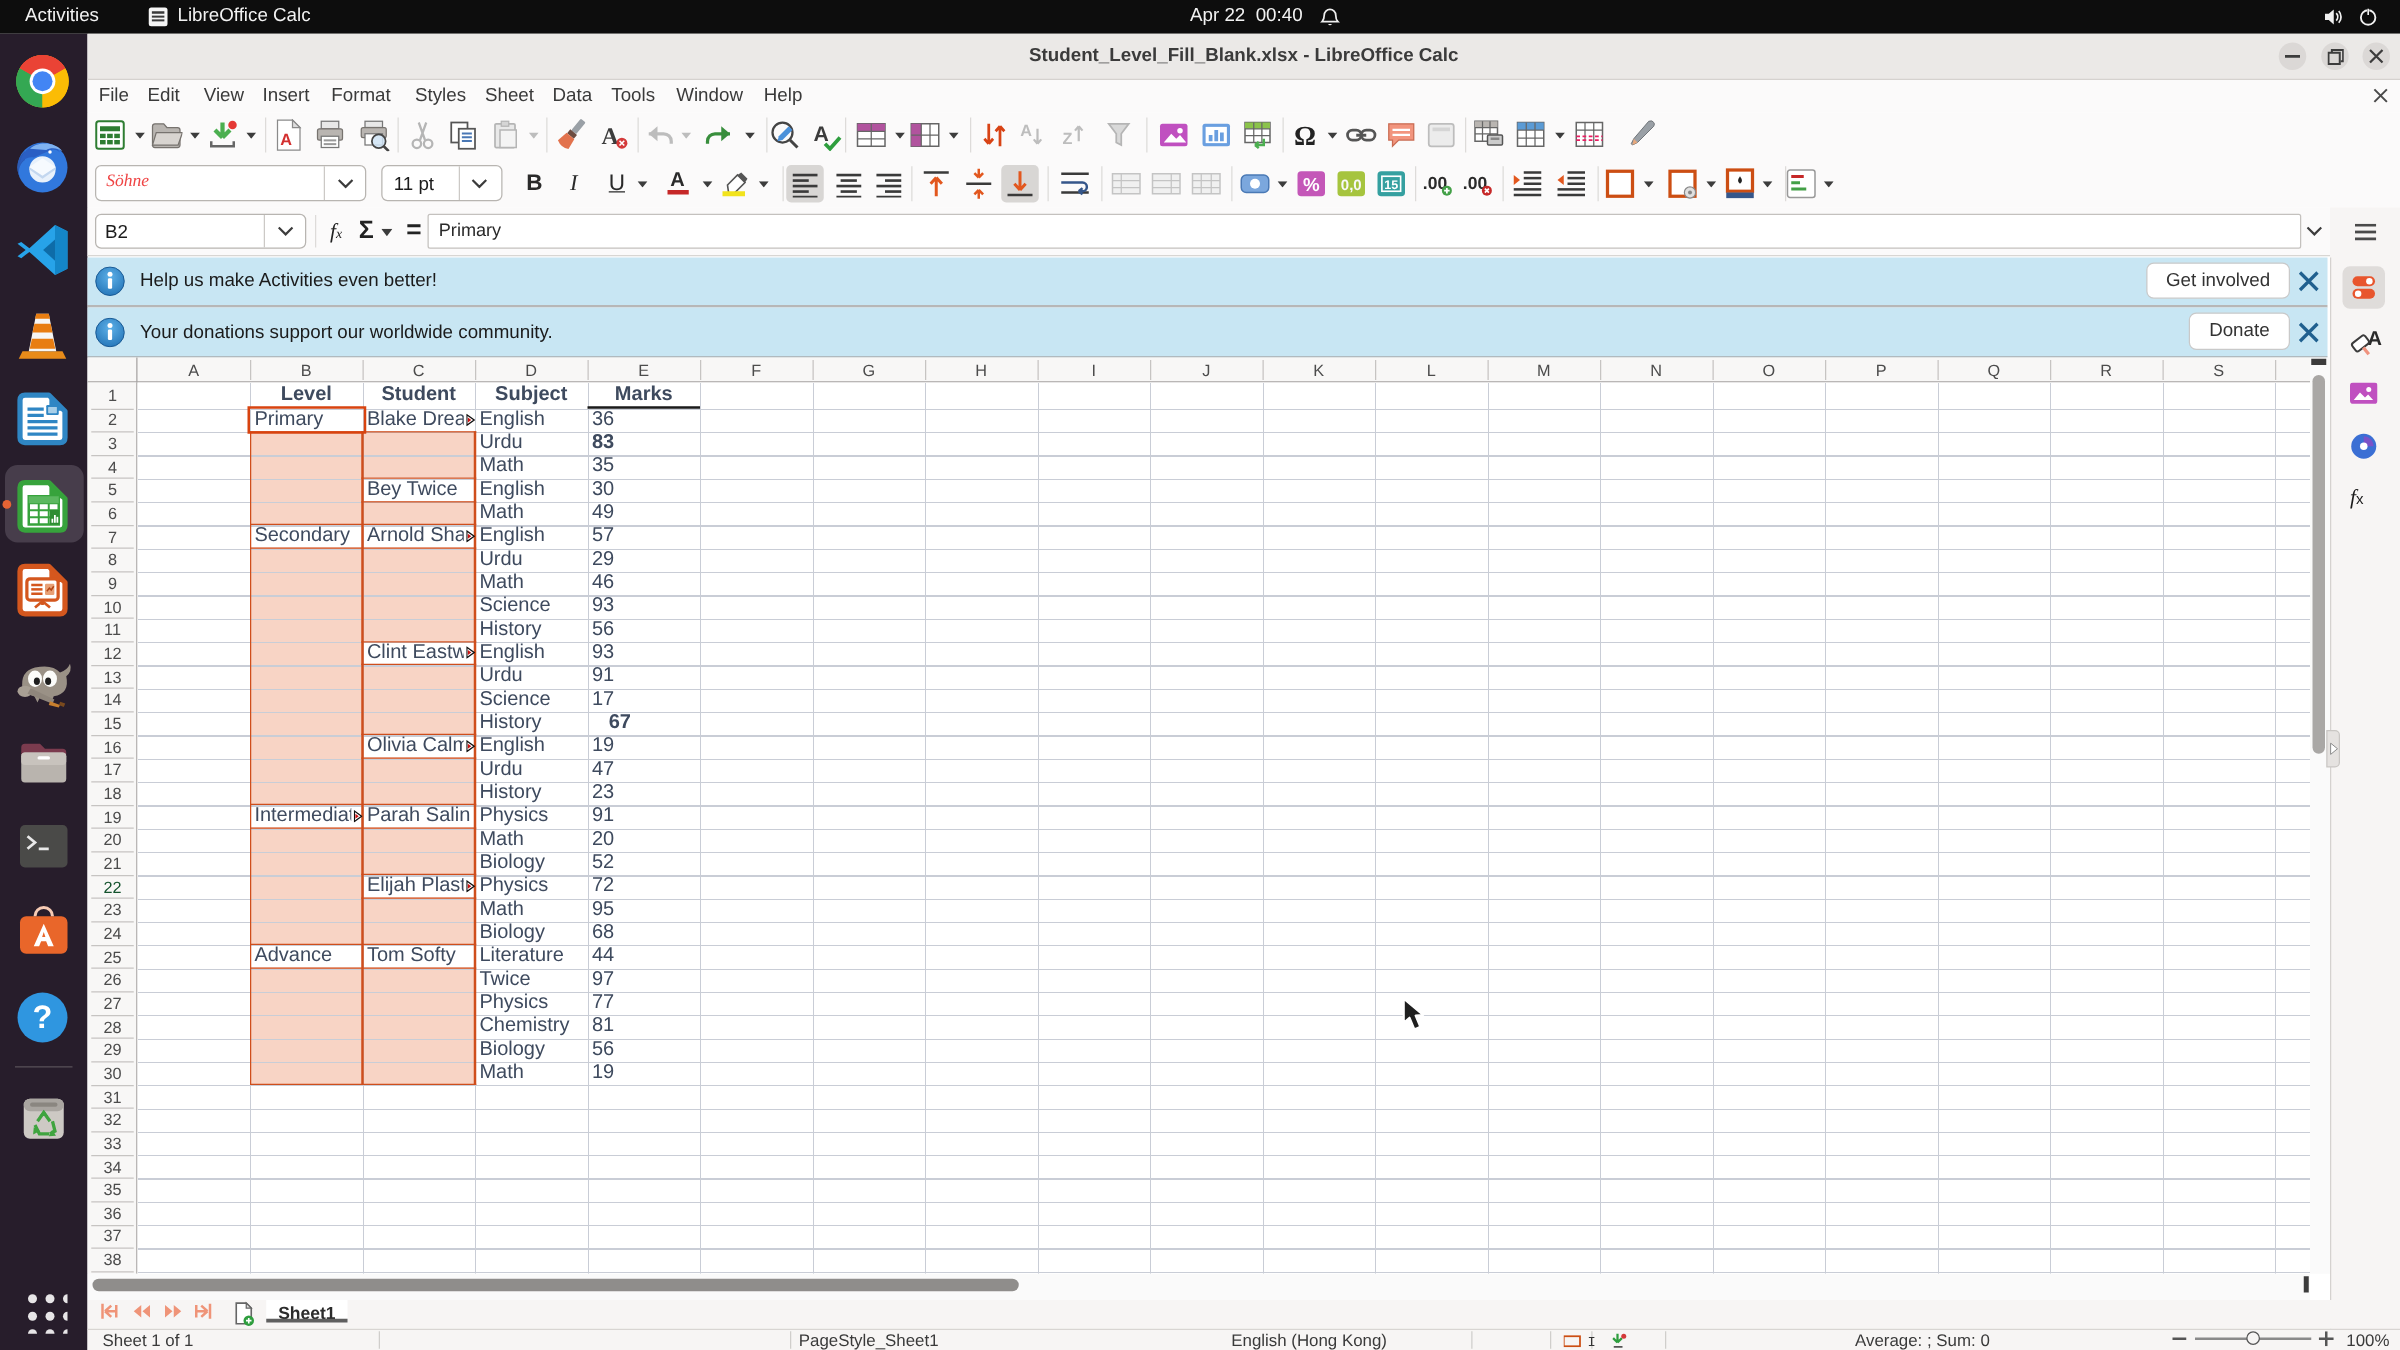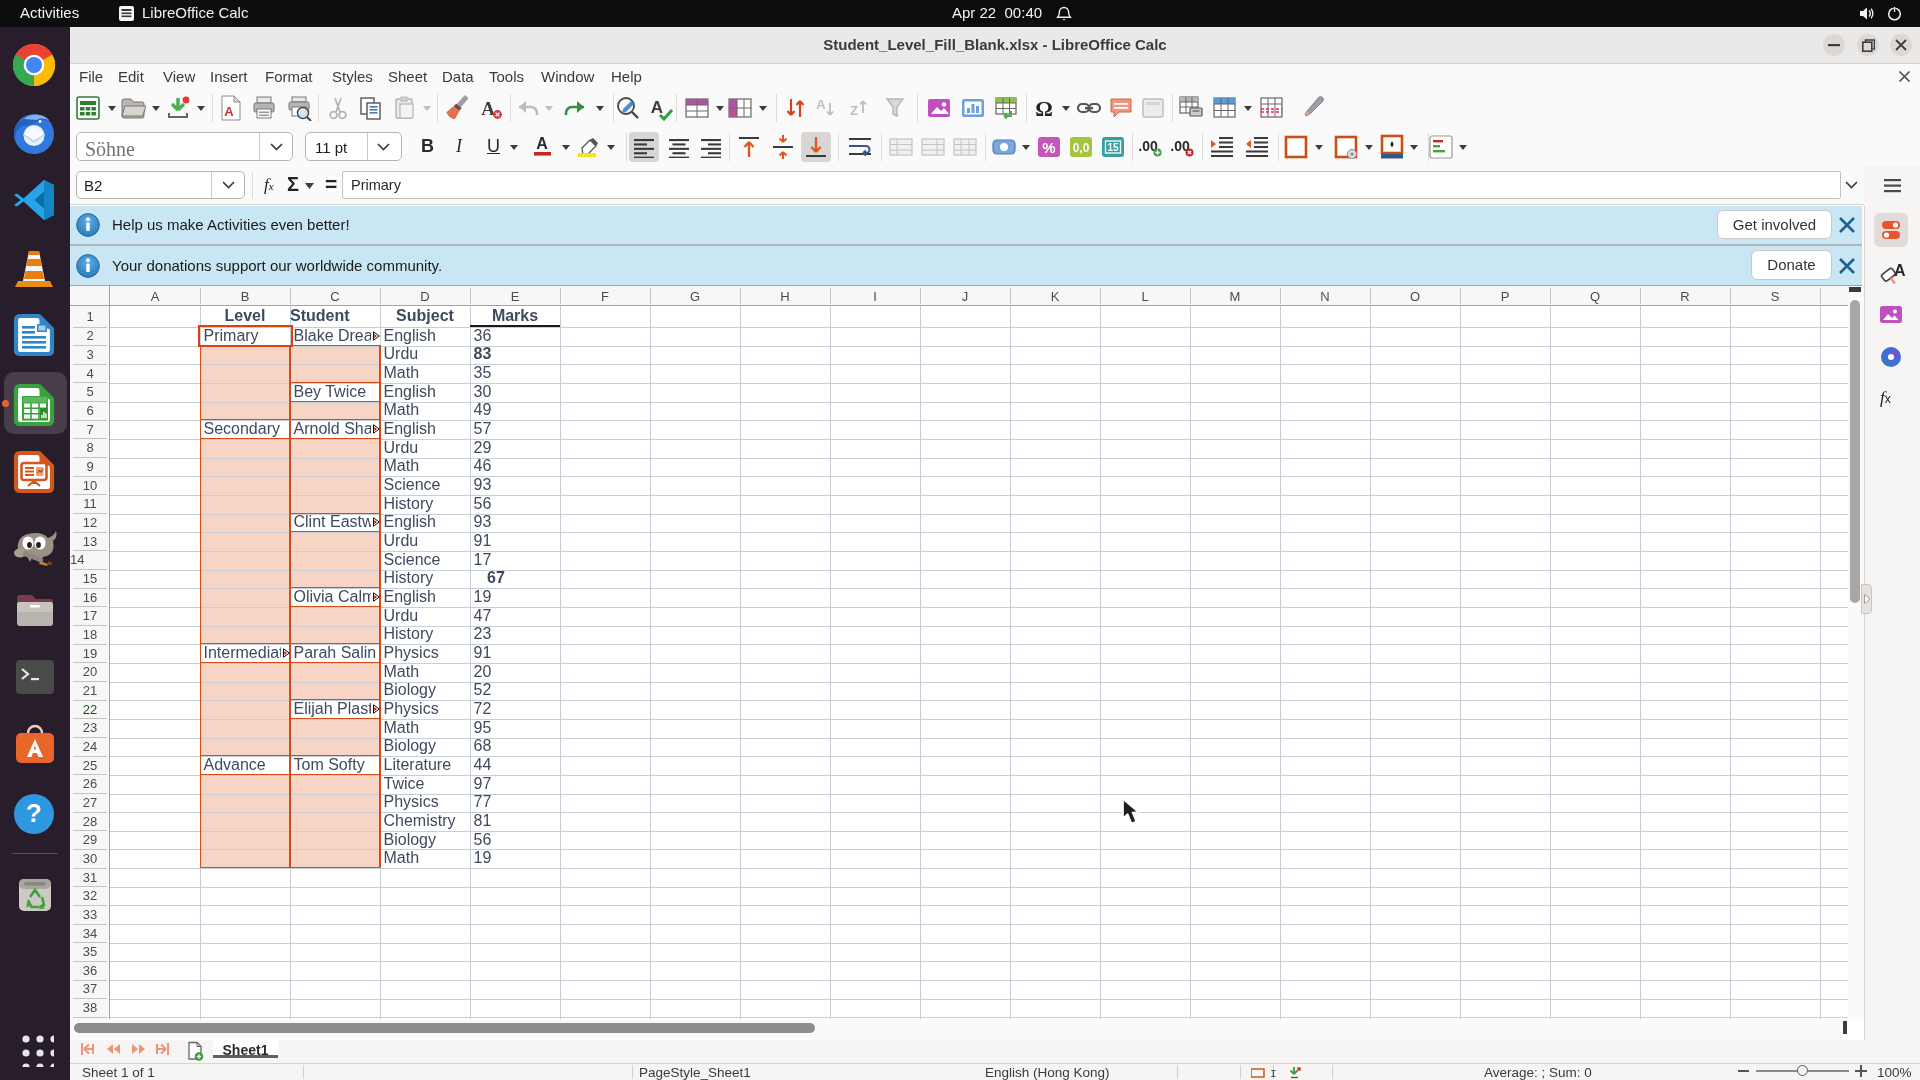--- a/index.html
+++ b/index.html
@@ -405,21 +405,21 @@
     <path d="M2 14 h21 M2 17 h21" stroke="#e91e63" stroke-width="1.4" stroke-dasharray="3 2"></path>
   </svg>
 <svg class="a" style="left:1300px;top:95px;" width="26" height="26" viewBox="0 0 26 26">
     <g transform="rotate(0 13 13)">
       <path d="M19 2 q3-1 4 1 q1 1 0 3 L10 19 6 21 5 20 7 16 Z" fill="#9aa0a6" stroke="#70757a" stroke-width="0.8"></path>
       <path d="M7 16 l3 3 -4 2 Z" fill="#e8a87c"></path>
     </g>
   </svg>
 <div class="a" style="left:76px;top:132px;width:217px;height:29px;background:#fff;border:1px solid #b8b5b1;border-radius:5px"></div>
 <div class="a" style="left:259px;top:133px;width:1px;height:27px;background:#ccc9c6"></div>
-<div class="a" style="left:85px;top:138px;font-size:20px;color:#737373;font-family:'Liberation Serif',serif">Söhne</div>
+<div class="a" style="left:85px;top:138px;font-size:14px;font-style:italic;color:#ef4444;font-family:'Liberation Serif',serif">Söhne</div>
 <svg class="a" style="left:270px;top:143px;" width="13" height="8" viewBox="0 0 13 8">
     <path d="M1 1 l5.5 5.5 L12 1" fill="none" stroke="#3c3c3c" stroke-width="1.7"></path>
   </svg>
 <div class="a" style="left:305px;top:132px;width:97px;height:29px;background:#fff;border:1px solid #b8b5b1;border-radius:5px"></div>
 <div class="a" style="left:367px;top:133px;width:1px;height:27px;background:#ccc9c6"></div>
 <div class="a" style="left:315px;top:139px;font-size:15px;color:#1c1c1c">11 pt</div>
 <svg class="a" style="left:377px;top:143px;" width="13" height="8" viewBox="0 0 13 8">
     <path d="M1 1 l5.5 5.5 L12 1" fill="none" stroke="#3c3c3c" stroke-width="1.7"></path>
   </svg>
 <div class="a" style="left:421px;top:136px;font-size:18px;font-weight:bold;color:#2a2a2a">B</div>
@@ -702,21 +702,21 @@
 <div class="a" style="left:70px;top:458.9px;width:40px;text-align:center;font-size:13px;color:#4c4c4c">9</div>
 <div class="a" style="left:73px;top:475.78px;width:34px;height:1px;background:#c6c4c2"></div>
 <div class="a" style="left:70px;top:477.6px;width:40px;text-align:center;font-size:13px;color:#4c4c4c">10</div>
 <div class="a" style="left:73px;top:494.44px;width:34px;height:1px;background:#c6c4c2"></div>
 <div class="a" style="left:70px;top:496.3px;width:40px;text-align:center;font-size:13px;color:#4c4c4c">11</div>
 <div class="a" style="left:73px;top:513.10px;width:34px;height:1px;background:#c6c4c2"></div>
 <div class="a" style="left:70px;top:514.9px;width:40px;text-align:center;font-size:13px;color:#4c4c4c">12</div>
 <div class="a" style="left:73px;top:531.76px;width:34px;height:1px;background:#c6c4c2"></div>
 <div class="a" style="left:70px;top:533.6px;width:40px;text-align:center;font-size:13px;color:#4c4c4c">13</div>
 <div class="a" style="left:73px;top:550.42px;width:34px;height:1px;background:#c6c4c2"></div>
-<div class="a" style="left:70px;top:552.2px;width:40px;text-align:left;font-size:13px;color:#4c4c4c">14</div>
+<div class="a" style="left:70px;top:552.2px;width:40px;text-align:center;font-size:13px;color:#4c4c4c">14</div>
 <div class="a" style="left:73px;top:569.08px;width:34px;height:1px;background:#c6c4c2"></div>
 <div class="a" style="left:70px;top:570.9px;width:40px;text-align:center;font-size:13px;color:#4c4c4c">15</div>
 <div class="a" style="left:73px;top:587.74px;width:34px;height:1px;background:#c6c4c2"></div>
 <div class="a" style="left:70px;top:589.6px;width:40px;text-align:center;font-size:13px;color:#4c4c4c">16</div>
 <div class="a" style="left:73px;top:606.40px;width:34px;height:1px;background:#c6c4c2"></div>
 <div class="a" style="left:70px;top:608.2px;width:40px;text-align:center;font-size:13px;color:#4c4c4c">17</div>
 <div class="a" style="left:73px;top:625.06px;width:34px;height:1px;background:#c6c4c2"></div>
 <div class="a" style="left:70px;top:626.9px;width:40px;text-align:center;font-size:13px;color:#4c4c4c">18</div>
 <div class="a" style="left:73px;top:643.72px;width:34px;height:1px;background:#c6c4c2"></div>
 <div class="a" style="left:70px;top:645.5px;width:40px;text-align:center;font-size:13px;color:#4c4c4c">19</div>
@@ -848,21 +848,21 @@
 <div class="a" style="left:289.40px;top:400.54px;width:91.20px;height:1.20px;background:#cf4e1c"></div>
 <div class="a" style="left:289.40px;top:512.50px;width:91.20px;height:1.20px;background:#cf4e1c"></div>
 <div class="a" style="left:289.40px;top:531.16px;width:91.20px;height:1.20px;background:#cf4e1c"></div>
 <div class="a" style="left:289.40px;top:587.14px;width:91.20px;height:1.20px;background:#cf4e1c"></div>
 <div class="a" style="left:289.40px;top:605.80px;width:91.20px;height:1.20px;background:#cf4e1c"></div>
 <div class="a" style="left:289.40px;top:699.10px;width:91.20px;height:1.20px;background:#cf4e1c"></div>
 <div class="a" style="left:289.40px;top:717.76px;width:91.20px;height:1.20px;background:#cf4e1c"></div>
 <div class="a" style="left:470px;top:324.70px;width:90px;height:2.2px;background:#1a1a1a"></div>
 <div class="a" style="left:197.5px;top:325.00px;width:95px;height:21.66px;border:2.6px solid #d8430f;background:transparent"></div>
 <div class="cell" style="left:200px;top:307.00px;width:90px;height:18px;text-align:center;font-weight:bold">Level</div>
-<div class="cell" style="left:290px;top:307.00px;width:90px;height:18px;font-weight:bold">Student</div>
+<div class="cell" style="left:290px;top:307.00px;width:90px;height:18px;text-align:center;font-weight:bold">Student</div>
 <div class="cell" style="left:380px;top:307.00px;width:90px;height:18px;text-align:center;font-weight:bold">Subject</div>
 <div class="cell" style="left:470px;top:307.00px;width:90px;height:18px;text-align:center;font-weight:bold">Marks</div>
 <div class="cell" style="left:200px;top:326.83px;width:90px;height:18px;padding-left:3.5px;font-weight:normal">Primary</div>
 <div class="cell" style="left:290px;top:326.83px;width:81px;height:18px;padding-left:3.5px">Blake Dream</div>
 <div class="a" style="left:372.5px;top:326.83px;width:7px;height:18px">
     <svg width="7" height="10" viewBox="0 0 7 10" style="position:absolute;right:0px;top:4px">
       <path d="M0.5 0.8 L6.3 5 0.5 9.2 Z" fill="#fff" stroke="#111" stroke-width="1"></path>
       <path d="M1.3 3 L4 5 1.3 7 Z" fill="#cc1111"></path>
     </svg>
   </div>

